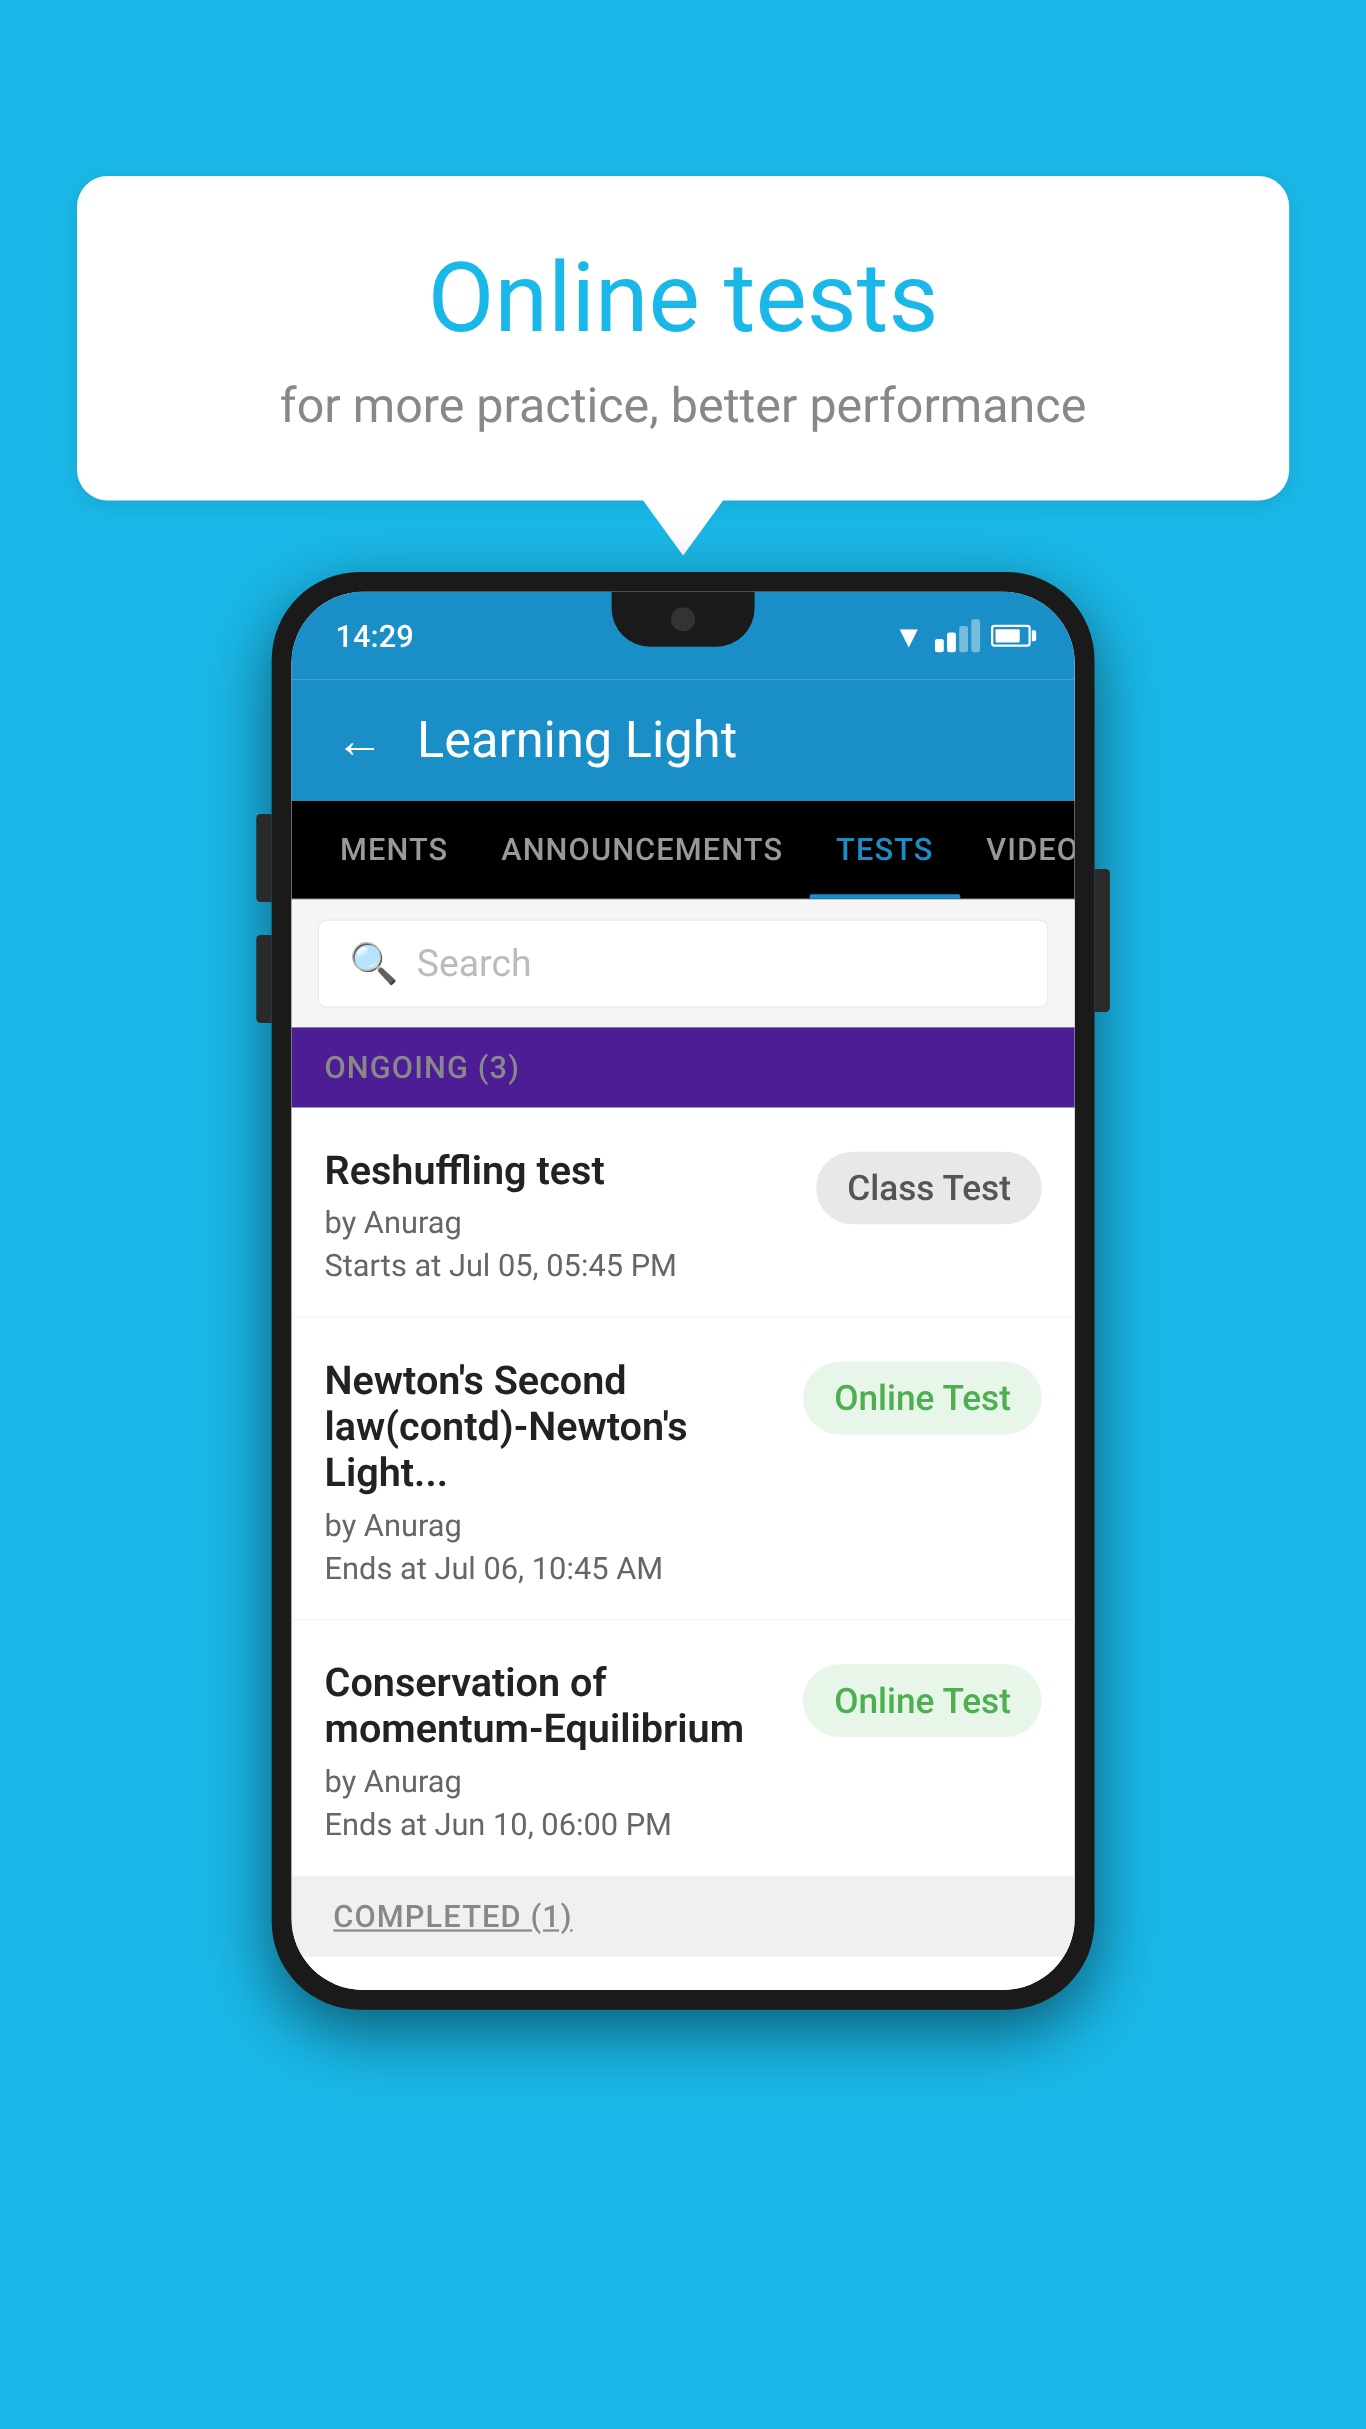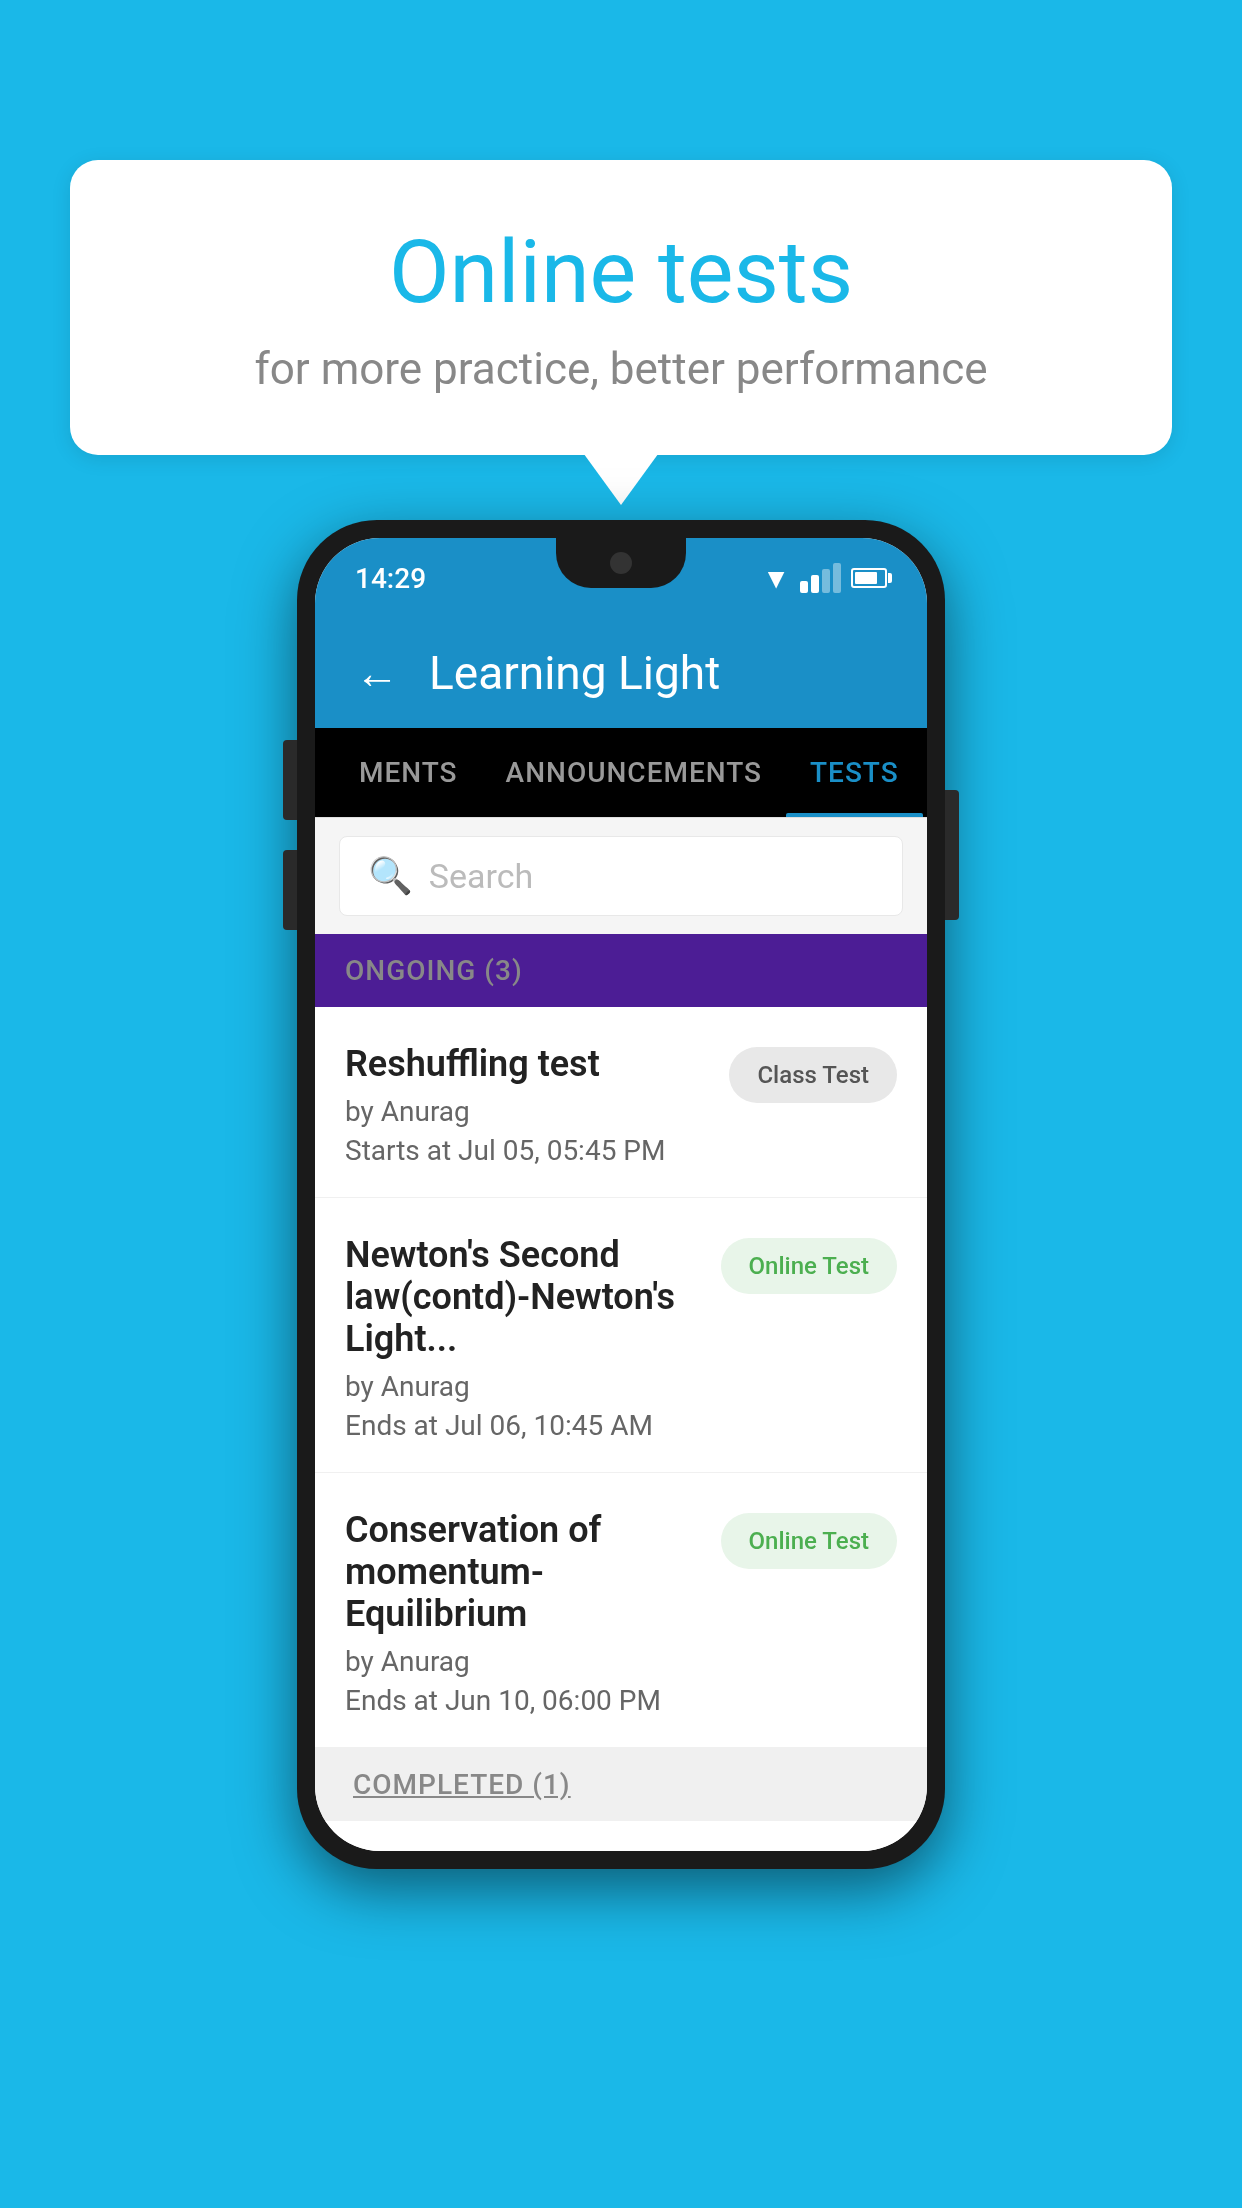--- a/index.html
+++ b/index.html
@@ -55,21 +55,21 @@
       color: #888;
       font-weight: 400;
     }
 
     
     .phone-container {
       position: absolute;
       top: 520px;
       left: 50%;
       transform: translateX(-50%);
-      width: 648px;
+      width: 748px;
     }
 
     .phone-outer {
       background: #1a1a1a;
       border-radius: 80px;
       padding: 18px;
       box-shadow: 0 20px 60px rgba(0,0,0,0.5);
       position: relative;
     }
 
@@ -295,21 +295,21 @@
     }
 
     .test-time {
       font-size: 28px;
       color: #666;
     }
 
     .test-badge {
       border-radius: 50px;
       padding: 14px 28px;
-      font-size: 24px;
+      font-size: 32px;
       font-weight: 500;
       white-space: nowrap;
       margin-top: 4px;
     }
 
     .badge-class {
       background: #e8e8e8;
       color: #555;
     }
 

